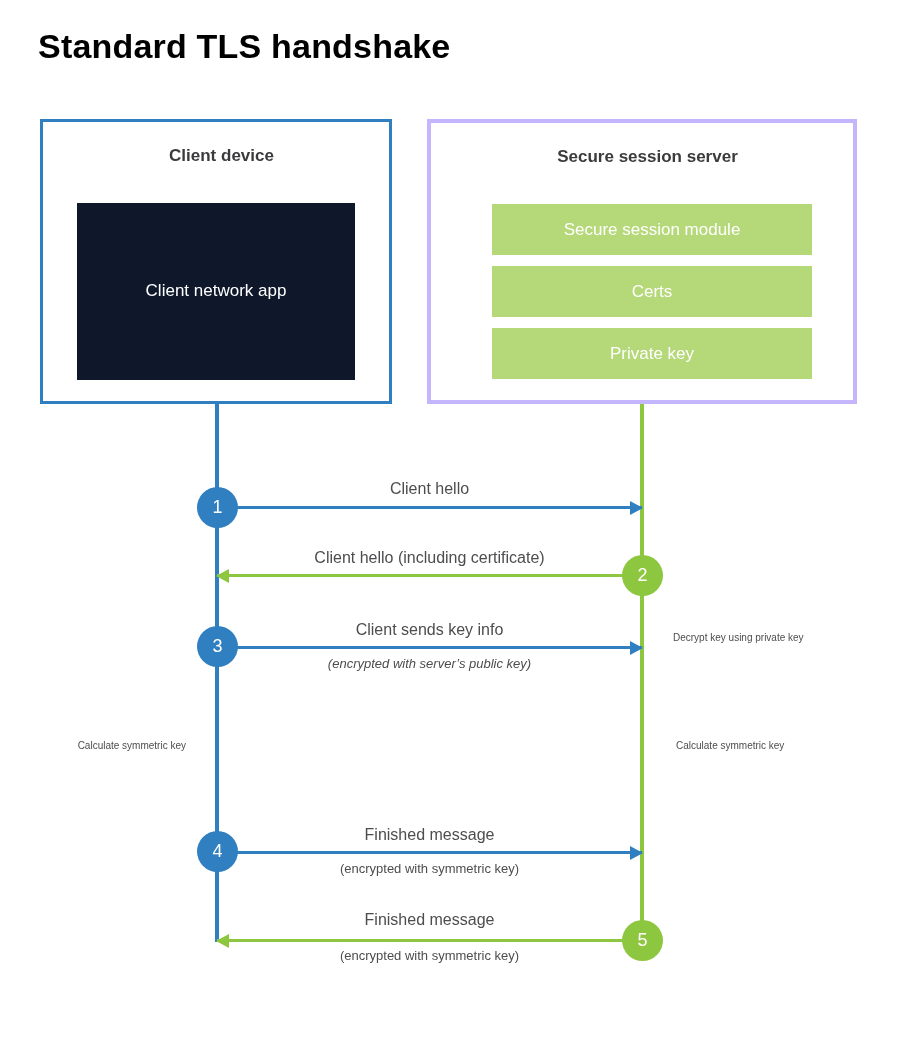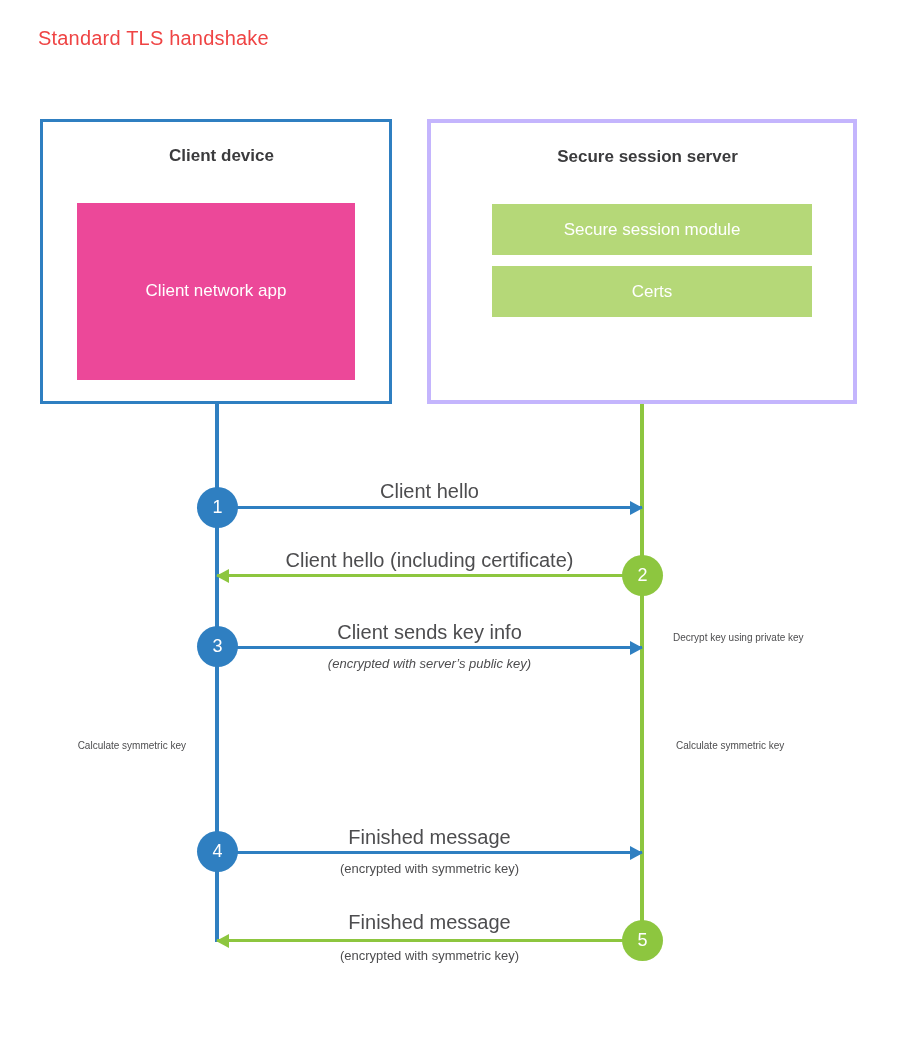--- a/index.html
+++ b/index.html
@@ -17,24 +17,24 @@
     height: 1058px;
     background: #ffffff;
     overflow: hidden;
   }
 
   
   .title {
     position: absolute;
     left: 38px;
     top: 27px;
-    font-size: 20px;
-    font-weight: 400;
+    font-size: 34px;
+    font-weight: 700;
     letter-spacing: 0.2px;
-    color: #ef4444;
+    color: #000000;
     white-space: nowrap;
   }
 
   
   .party-box {
     position: absolute;
     background: #ffffff;
     box-sizing: border-box;
   }
   .party-box.client {
@@ -61,21 +61,21 @@
     font-weight: bold;
     color: #3b3b3d;
   }
 
   .client-app {
     position: absolute;
     left: 34px;
     top: 81px;
     width: 278px;
     height: 177px;
-    background: #ec4899;
+    background: #0f172a;
     color: #ffffff;
     font-size: 17px;
     font-weight: 300;
     display: flex;
     align-items: center;
     justify-content: center;
     line-height: 1.35;
   }
 
   .server-bars {
@@ -163,21 +163,21 @@
     justify-content: center;
   }
   .step-circle.blue { background: #2f7fc1; }
   .step-circle.green { background: #8dc63f; }
 
   
   .msg-label {
     position: absolute;
     text-align: center;
     color: #4d4d4f;
-    font-size: 20px;
+    font-size: 16px;
     font-weight: 300;
     white-space: nowrap;
   }
   .msg-sublabel {
     position: absolute;
     text-align: center;
     color: #4d4d4f;
     font-size: 13px;
     font-weight: 300;
     white-space: nowrap;
@@ -202,20 +202,21 @@
   <div class="party-box client">
     <div class="party-title">Client device</div>
     <div class="client-app">Client network app</div>
   </div>
 
   <div class="party-box server">
     <div class="party-title">Secure session server</div>
     <div class="server-bars">
       <div class="server-bar">Secure session module</div>
       <div class="server-bar">Certs</div>
+      <div class="server-bar">Private key</div>
     </div>
   </div>
 
   <div class="lifeline client-line"></div>
   <div class="lifeline server-line"></div>
 
   <div class="msg-label" style="left:217px; top:480px; width:425px;">Client hello</div>
   <div class="arrow blue to-right" style="left:219px; top:506px; width:423px;">
     <div class="shaft"></div>
     <div class="head"></div>

